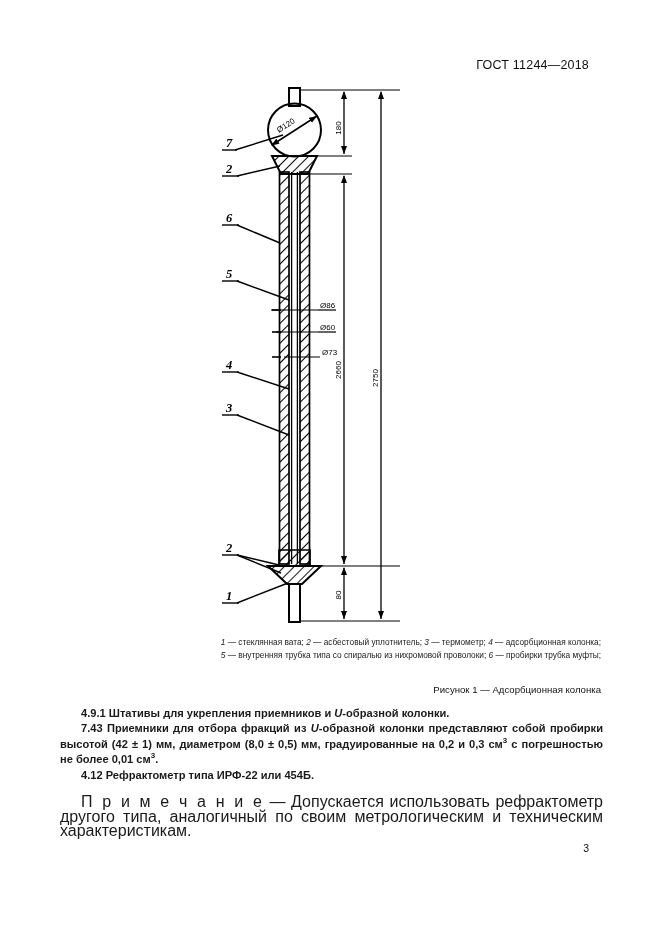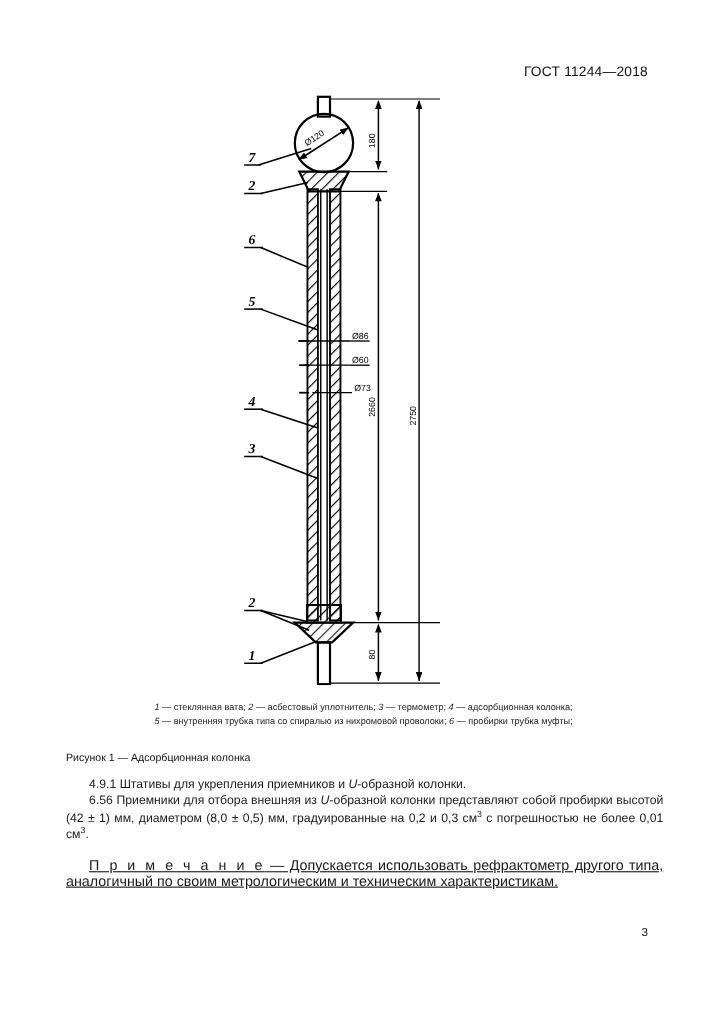--- a/index.html
+++ b/index.html
@@ -37,49 +37,49 @@
     width: 661px;
     height: 545px;
   }
   .figure svg { display: block; }
   
   .legend {
     position: absolute;
     left: 60px;
     top: 636px;
     width: 541px;
-    text-align: center;
+    text-align: right;
     font-size: 8.3px;
     line-height: 12.6px;
     color: #222;
   }
   .legend i { font-style: italic; }
   .fig-caption {
     position: absolute;
     left: 60px;
     top: 684px;
     width: 541px;
-    text-align: left;
+    text-align: right;
     font-size: 9.6px;
     color: #111;
   }
   
   .body {
     position: absolute;
     left: 60px;
     top: 706px;
     width: 543px;
     font-size: 11.1px;
     line-height: 15.4px;
     color: #1a1a1a;
     text-align: justify;
   }
   .body p { margin: 0; }
-  .p-indent { text-indent: 21px; }
-  .note { margin-top: 12px !important; text-indent: 21px; font-size: 13px; line-height: 14.6px; text-decoration: underline; }
+  .p-indent { text-indent: 21px; font-weight: bold; }
+  .note { margin-top: 12px !important; text-indent: 21px; font-size: 16px; line-height: 14.6px; }
   .note .sp { letter-spacing: 2.1px; }
   .body i { font-style: italic; }
   sup { font-size: 0.72em; vertical-align: super; line-height: 0; }
   
   .page-num {
     position: absolute;
     right: 72px;
     top: 842px;
     font-size: 10.5px;
     color: #111;
@@ -259,22 +259,23 @@
     <div>
       <i>5</i><span> — внутренняя трубка типа со спиралью из нихромовой проволоки; </span><i>6</i><span> — пробирки трубка муфты;</span>
     </div>
   </div>
 
   <div class="fig-caption">Рисунок 1 — Адсорбционная колонка</div>
 
   <div class="body">
     <p class="p-indent"><span>4.9.1 </span><span>Штативы для укрепления приемников и </span><i>U</i><span>-образной колонки.</span></p>
 
-    <p class="p-indent"><span>6.56 </span><span>Приемники для отбора внешняя из </span><i>U</i><span>-образной колонки представляют собой пробирки высотой (42 ± 1) мм, диаметром (8,0 ± 0,5) мм, градуированные на 0,2 и 0,3 см</span><sup>3</sup><span> с погрешностью не более 0,01 см</span><sup>3</sup><span>.</span></p>
-
-
+    <p class="p-indent"><span>7.43 </span><span>Приемники для отбора фракций из </span><i>U</i><span>-образной колонки представляют собой пробирки высотой (42 ± 1) мм, диаметром (8,0 ± 0,5) мм, градуированные на 0,2 и 0,3 см</span><sup>3</sup><span> с погрешностью не более 0,01 см</span><sup>3</sup><span>.</span></p>
+
+
+    <p class="p-indent"><span>4.12 </span><span>Рефрактометр типа ИРФ-22 или 454Б.</span></p>
 
     <p class="note"><span class="sp">П р и м е ч а н и е</span><span> — Допускается использовать рефрактометр другого типа, аналогичный по своим метрологическим и техническим характеристикам.</span></p>
   </div>
 
   <div class="page-num">3</div>
 
 </div>
 
 </body></html>

